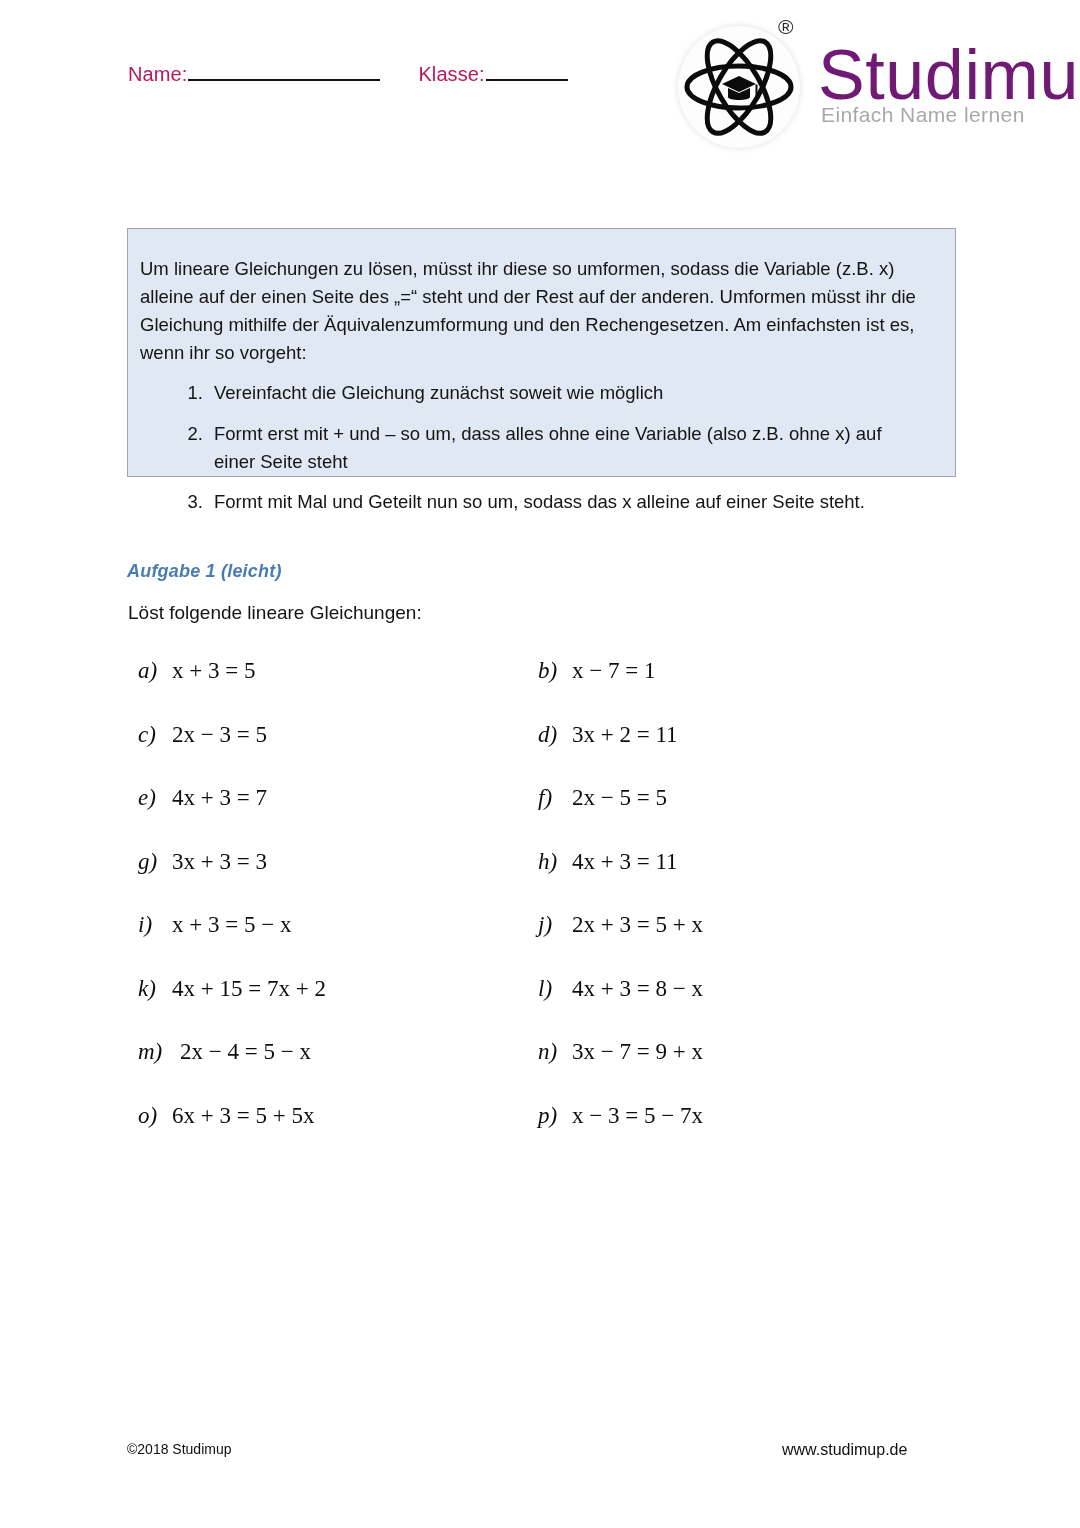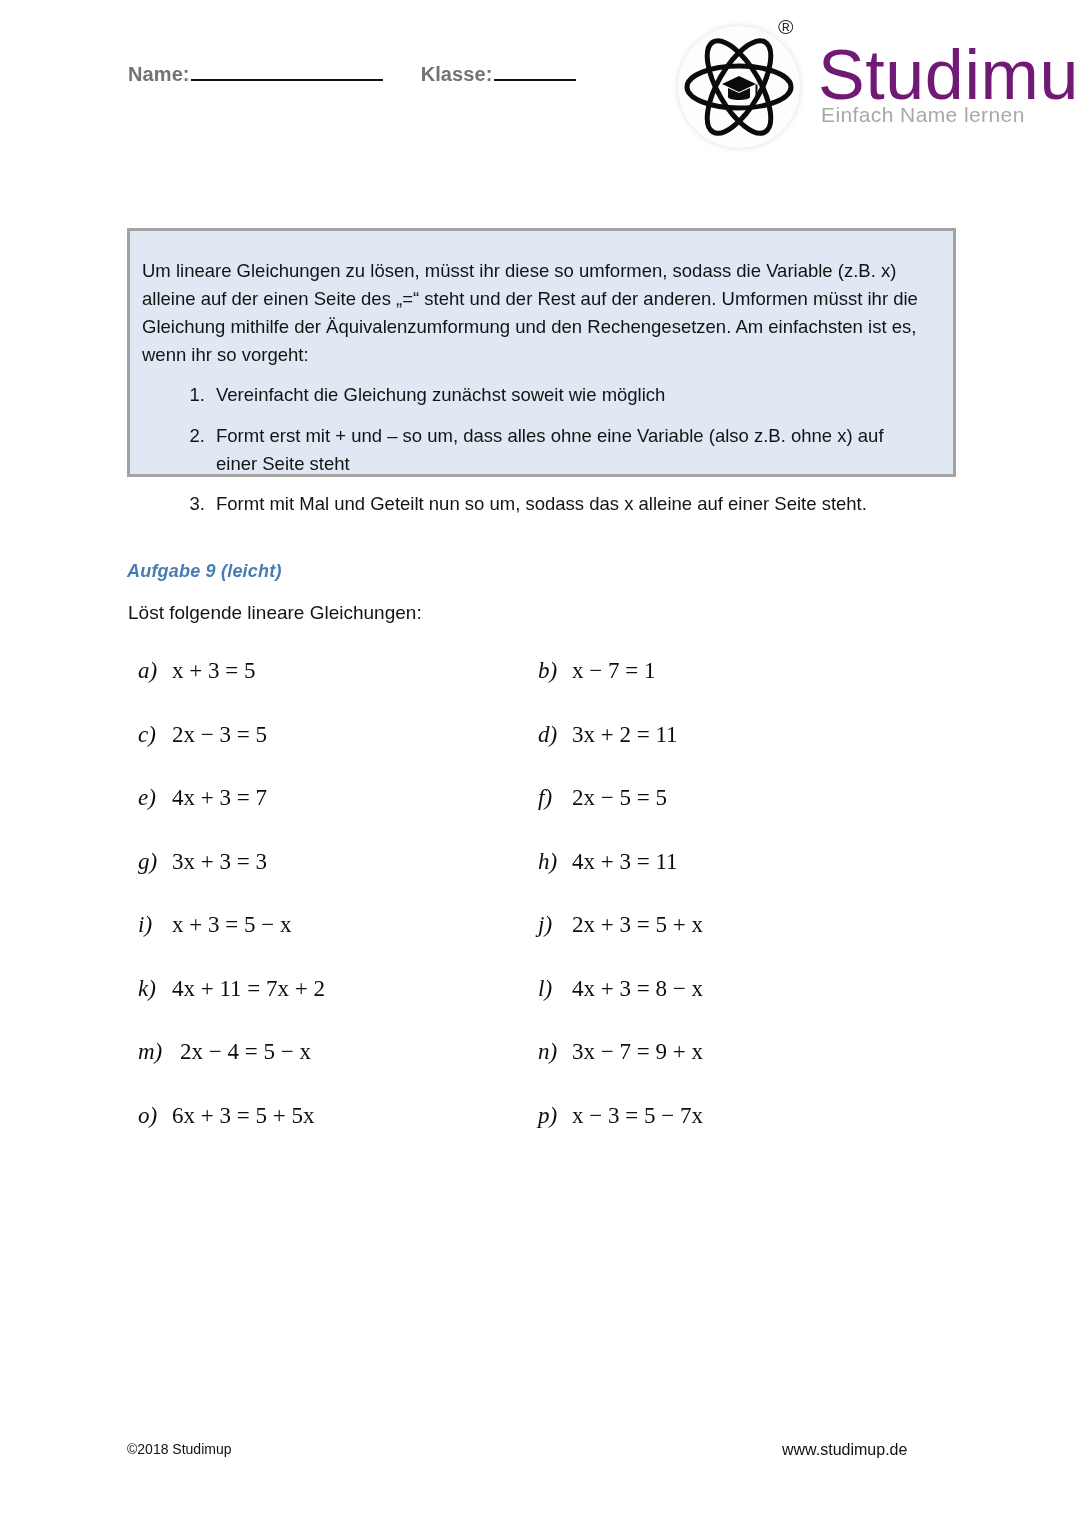--- a/index.html
+++ b/index.html
@@ -22,23 +22,22 @@
 
   
   .header-fields {
     position: absolute;
     left: 128px;
     top: 62px;
     display: flex;
     align-items: baseline;
     font-size: 20px;
     letter-spacing: 0.1px;
-    color: #737373;
+    color: #be185d;
     white-space: nowrap;
-    font-weight: bold;
   }
   .field-group { display: flex; align-items: baseline; }
   .field-label { font-size: 20px; }
   .field-rule {
     display: inline-block;
     border-bottom: 2px solid #111;
     height: 17px;
     margin-left: 1px;
   }
   .rule-name { width: 192px; }
@@ -107,21 +106,21 @@
 
   
   .info-box {
     position: absolute;
     left: 127px;
     top: 228px;
     width: 829px;
     height: 249px;
     box-sizing: border-box;
     background: #dfe8f3;
-    border: 3px solid #a3a3a3;
+    border: 1px solid #a3a3a3;
     padding: 26px 24px 18px 12px;
   }
   .info-text {
     font-size: 18.5px;
     line-height: 1.52;
     color: #141414;
     margin: 0;
     padding: 0 0 0 0;
   }
   .info-list {
@@ -239,21 +238,21 @@
 
   <div class="info-box">
     <p class="info-text">Um lineare Gleichungen zu lösen, müsst ihr diese so umformen, sodass die Variable (z.B. x) alleine auf der einen Seite des „=“ steht und der Rest auf der anderen. Umformen müsst ihr die Gleichung mithilfe der Äquivalenzumformung und den Rechengesetzen. Am einfachsten ist es, wenn ihr so vorgeht:</p>
     <ol class="info-list">
       <li>Vereinfacht die Gleichung zunächst soweit wie möglich</li>
       <li>Formt erst mit + und – so um, dass alles ohne eine Variable (also z.B. ohne x) auf einer Seite steht</li>
       <li>Formt mit Mal und Geteilt nun so um, sodass das x alleine auf einer Seite steht.</li>
     </ol>
   </div>
 
-  <div class="task-heading">Aufgabe 9 (leicht)</div>
+  <div class="task-heading">Aufgabe 1 (leicht)</div>
   <div class="task-intro">Löst folgende lineare Gleichungen:</div>
 
   <div class="eq-grid">
     <div class="eq-row">
       <div class="eq-cell">
         <span class="eq-label">a)</span>
         <span class="eq-body">x + 3 = 5</span>
       </div>
       <div class="eq-cell right">
         <span class="eq-label">b)</span>
@@ -296,21 +295,21 @@
         <span class="eq-body">x + 3 = 5 − x</span>
       </div>
       <div class="eq-cell right">
         <span class="eq-label">j)</span>
         <span class="eq-body">2x + 3 = 5 + x</span>
       </div>
     </div>
     <div class="eq-row">
       <div class="eq-cell">
         <span class="eq-label">k)</span>
-        <span class="eq-body">4x + 11 = 7x + 2</span>
+        <span class="eq-body">4x + 15 = 7x + 2</span>
       </div>
       <div class="eq-cell right">
         <span class="eq-label">l)</span>
         <span class="eq-body">4x + 3 = 8 − x</span>
       </div>
     </div>
     <div class="eq-row">
       <div class="eq-cell">
         <span class="eq-label wide">m)</span>
         <span class="eq-body">2x − 4 = 5 − x</span>

